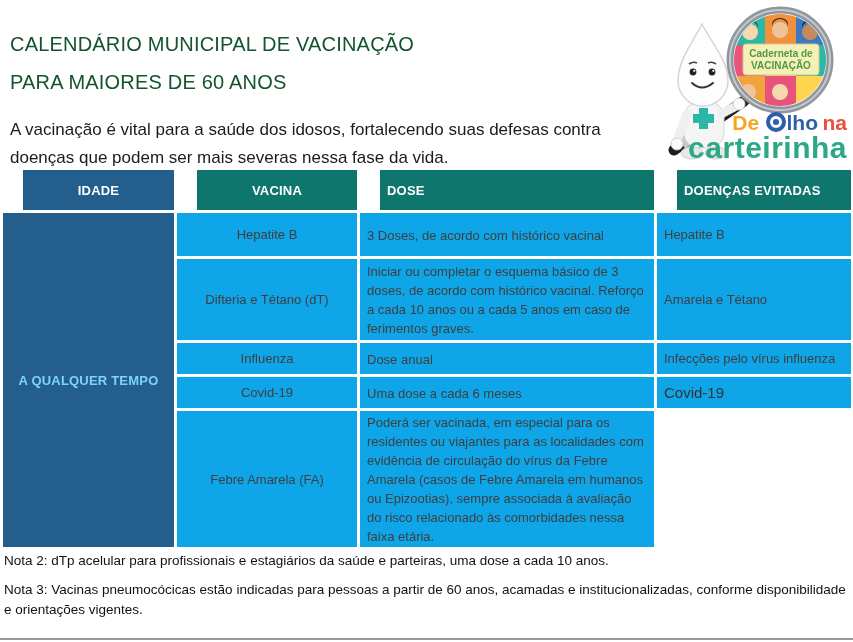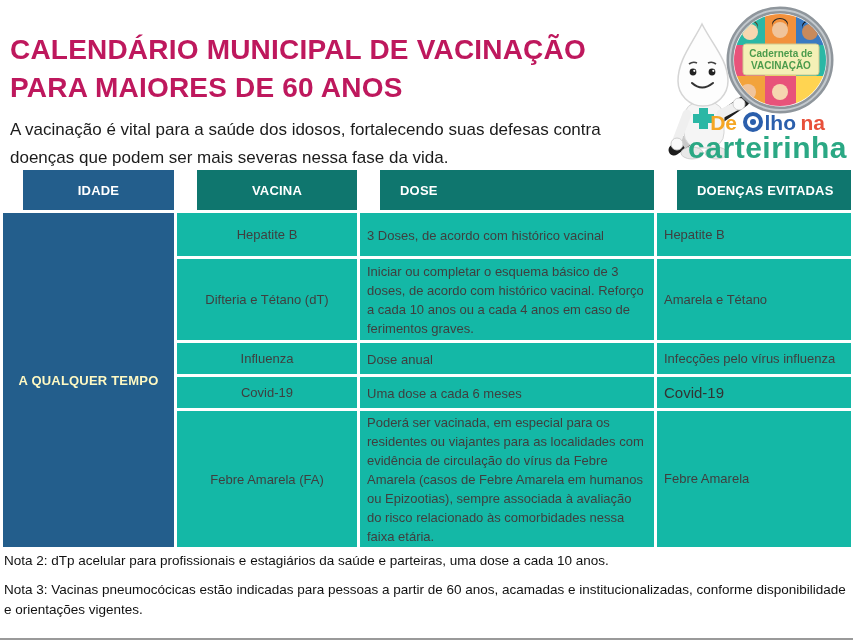--- a/index.html
+++ b/index.html
@@ -5,32 +5,32 @@
   html,body{margin:0;padding:0;}
   body{
     width:853px;height:642px;position:relative;overflow:hidden;
     background:#ffffff;
     font-family:"Liberation Sans","DejaVu Sans",sans-serif;
     -webkit-font-smoothing:antialiased;
   }
   
   .title{
     position:absolute;left:10px;top:12px;width:620px;
-    color:#be185d;font-size:28px;font-weight:700;line-height:38px;
+    color:#14532d;font-size:20px;font-weight:400;line-height:38px;
     letter-spacing:.2px;
   }
   .intro{
     position:absolute;left:10px;top:99px;width:610px;
     color:#1b1b1b;font-size:17px;line-height:28px;
   }
   
   .mascot{position:absolute;top:0;right:0;width:213px;height:168px;}
   .mascot svg{position:absolute;inset:0;}
   .tagline{
-    position:absolute;right:6px;top:112px;text-align:center;line-height:22px;
+    position:absolute;right:6px;top:112px;text-align:right;line-height:22px;
     font-weight:700;white-space:nowrap;
   }
   .tg-de{color:#F5A623;font-size:21px;}
   .tg-lho{color:#2B5FAC;font-size:21px;}
   .tg-na{color:#E8503A;font-size:21px;}
   .eye-o{
     display:inline-block;width:12px;height:12px;border:4px solid #2B5FAC;
     border-radius:50%;position:relative;vertical-align:-2px;margin:0 1px 0 2px;
     background:#fff;
   }
@@ -40,29 +40,29 @@
   }
   .tg-cart{display:block;color:#2BA884;font-size:30px;letter-spacing:.5px;margin-top:1px;}
   
   .vac-table{
     position:absolute;left:3px;top:170px;width:848px;
     display:grid;
     grid-template-columns:171px 180px 294px 1fr;
     grid-template-rows:40px 43px 81px 31px 31px 136px;
     gap:3px;
   }
-  .cell{background:#14b8a6;color:#3f3f3f;font-size:13px;}
+  .cell{background:#0ea5e9;color:#3f3f3f;font-size:13px;}
   .hdr{display:flex;align-items:center;color:#ffffff;font-weight:700;font-size:13px;letter-spacing:.2px;margin-left:20px;}
   .hdr-blue{background:#235E8C;justify-content:center;}
   .hdr-orange{background:#0f766e;}
   .hdr-center{justify-content:center;}
-  .hdr-left{padding-left:20px;}
+  .hdr-left{padding-left:7px;}
   .age-cell{
     grid-column:1;grid-row:2 / span 5;
-    background:#235E8C;color:#fef9c3;font-weight:700;font-size:13px;
+    background:#235E8C;color:#7dd3fc;font-weight:700;font-size:13px;
     display:flex;align-items:center;justify-content:center;letter-spacing:.2px;
   }
   .c-vacina{display:flex;align-items:center;justify-content:center;text-align:center;}
   .c-dose{padding:5px 6px 4px 7px;line-height:19px;display:flex;align-items:center;}
   .c-dose span{display:block;}
   .c-doencas{display:flex;align-items:center;padding-left:7px;line-height:18px;padding-right:4px;}
   .c-doencas.big{font-size:15px;color:#333;}
   
   .notes{position:absolute;left:4px;top:551px;width:845px;color:#111;}
   .notes p{margin:0 0 9px 0;font-size:13.5px;line-height:20px;}
@@ -162,41 +162,40 @@
   <div class="age-cell">A QUALQUER TEMPO</div>
 
   <div class="cell c-vacina">Hepatite B</div>
   <div class="cell c-dose">
       <span>3 Doses, de acordo com histórico vacinal</span>
     </div>
   <div class="cell c-doencas">Hepatite B</div>
 
   <div class="cell c-vacina">Difteria e Tétano (dT)</div>
   <div class="cell c-dose">
-      <span>Iniciar ou completar o esquema básico de 3 doses, de acordo com histórico vacinal. Reforço a cada 10 anos ou a cada 4 anos em caso de ferimentos graves.</span>
+      <span>Iniciar ou completar o esquema básico de 3 doses, de acordo com histórico vacinal. Reforço a cada 10 anos ou a cada 5 anos em caso de ferimentos graves.</span>
     </div>
   <div class="cell c-doencas">Amarela e Tétano</div>
 
   <div class="cell c-vacina">Influenza</div>
   <div class="cell c-dose">
       <span>Dose anual</span>
     </div>
   <div class="cell c-doencas">Infecções pelo vírus influenza</div>
 
   <div class="cell c-vacina">Covid-19</div>
   <div class="cell c-dose">
       <span>Uma dose a cada 6 meses</span>
     </div>
   <div class="cell c-doencas big">Covid-19</div>
 
   <div class="cell c-vacina">Febre Amarela (FA)</div>
   <div class="cell c-dose">
       <span>Poderá ser vacinada, em especial para os residentes ou viajantes para as localidades com evidência de circulação do vírus da Febre Amarela (casos de Febre Amarela em humanos ou Epizootias), sempre associada à avaliação do risco relacionado às comorbidades nessa faixa etária.</span>
     </div>
-  <div class="cell c-doencas">Febre Amarela</div>
 </div>
 
 <div class="notes">
   <p>Nota 2:  dTp acelular para profissionais e estagiários da saúde e parteiras, uma dose a cada 10 anos.</p>
   <p>Nota 3: Vacinas pneumocócicas estão indicadas para pessoas a partir de 60 anos, acamadas e institucionalizadas, conforme disponibilidade e orientações vigentes.</p>
 </div>
 
 <div class="bottom-rule"></div>
 
 </body></html>

